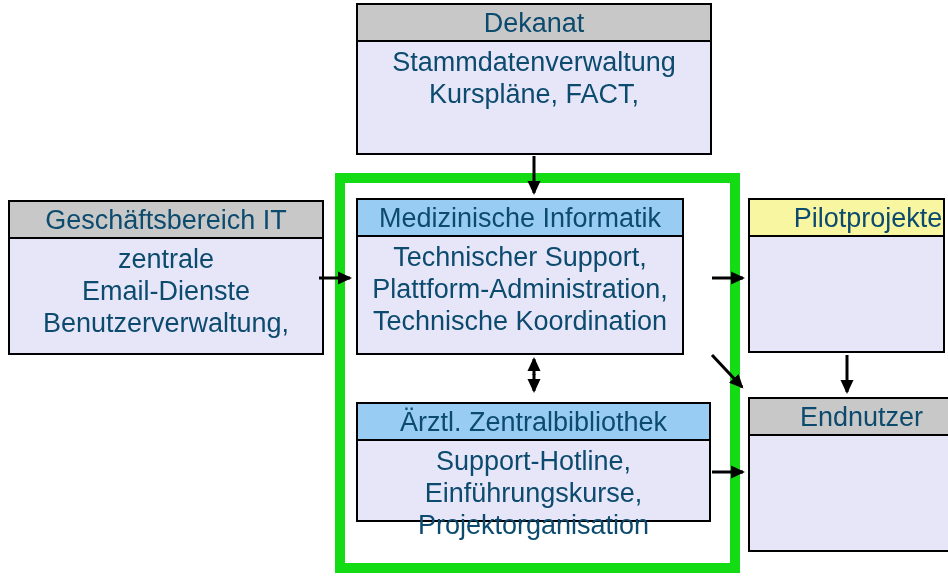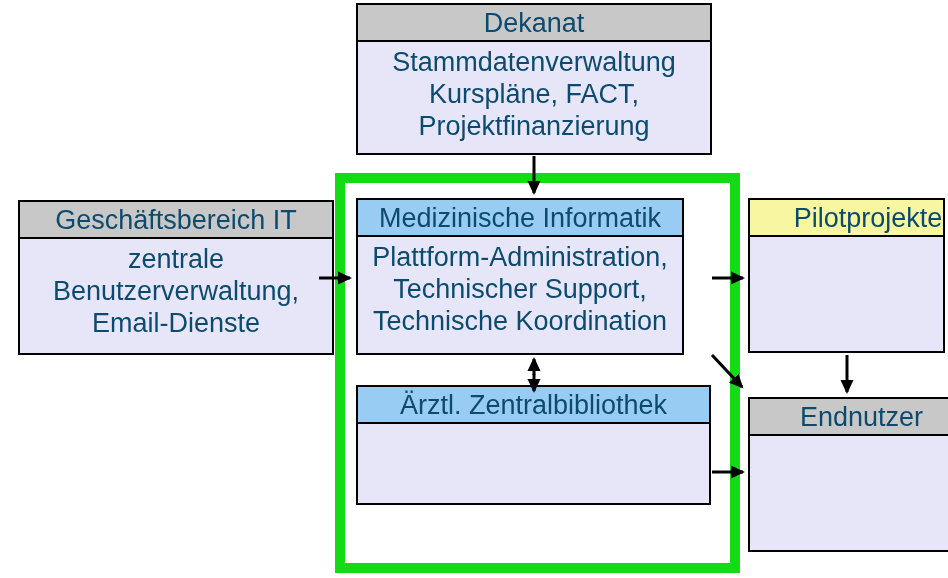--- a/index.html
+++ b/index.html
@@ -33,44 +33,48 @@
 
 <div id="stage">
 
   <div id="highlight-frame"></div>
 
   <div class="node" style="left:356px;top:3px;width:356px;height:152px">
     <div class="hdr gray">Dekanat</div>
     <div class="body">
       <div>Stammdatenverwaltung</div>
       <div>Kurspläne, FACT,</div>
-      <div>Projektfinanzierung</div>
     </div>
   </div>
 
-  <div class="node" style="left:18px;top:200px;width:316px;height:155px">
+  <div class="node" style="left:8px;top:200px;width:316px;height:155px">
     <div class="hdr gray">Geschäftsbereich IT</div>
     <div class="body">
       <div>zentrale</div>
+      <div>Email-Dienste</div>
       <div>Benutzerverwaltung,</div>
-      <div>Email-Dienste</div>
     </div>
   </div>
 
   <div class="node" style="left:356px;top:198px;width:328px;height:157px">
     <div class="hdr blue">Medizinische Informatik</div>
     <div class="body">
+      <div>Technischer Support,</div>
       <div>Plattform-Administration,</div>
-      <div>Technischer Support,</div>
       <div>Technische Koordination</div>
     </div>
   </div>
 
-  <div class="node" style="left:356px;top:385px;width:355px;height:120px">
+  <div class="node" style="left:356px;top:402px;width:355px;height:120px">
     <div class="hdr blue">Ärztl. Zentralbibliothek</div>
+    <div class="body">
+      <div>Support-Hotline,</div>
+      <div>Einführungskurse,</div>
+      <div>Projektorganisation</div>
+    </div>
   </div>
 
   <div class="node" style="left:748px;top:198px;width:197px;height:155px">
     <div class="hdr yellow">Pilotprojekte</div>
   </div>
 
   <div class="node" style="left:748px;top:397px;width:227px;height:155px">
     <div class="hdr gray">Endnutzer</div>
   </div>
 

